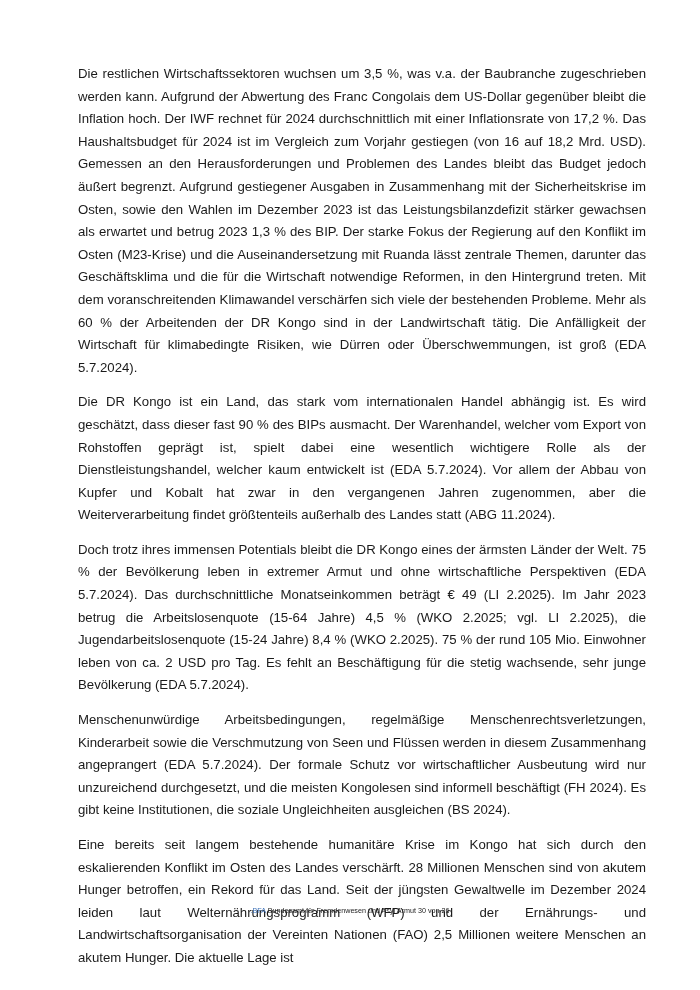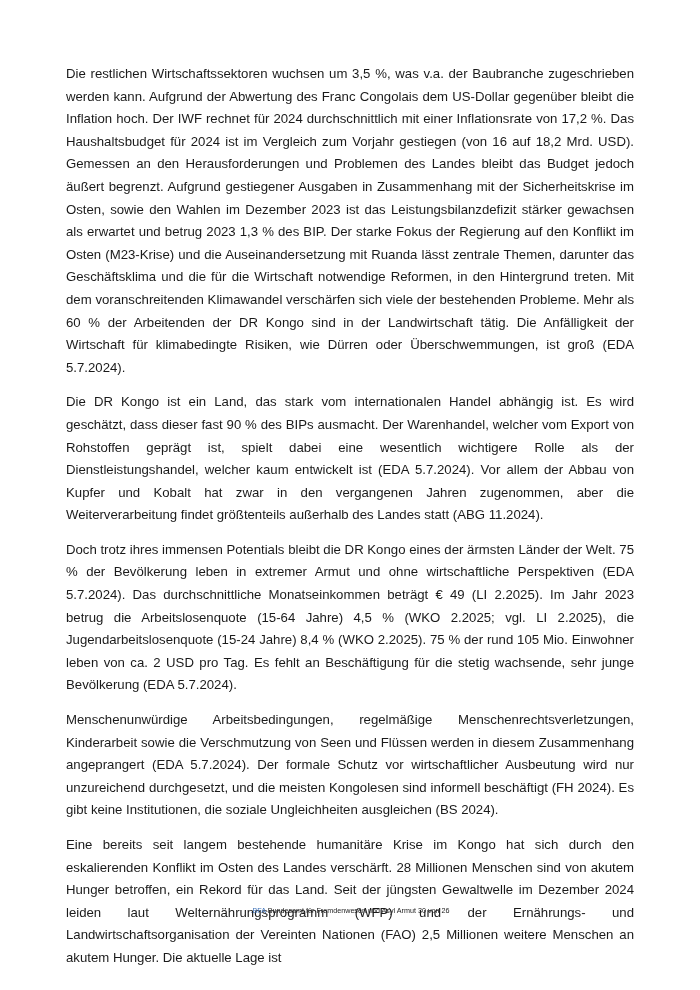--- a/index.html
+++ b/index.html
@@ -10,21 +10,21 @@
     body {
       width: 700px;
       height: 990px;
       position: relative;
       overflow: hidden;
       font-family: "Liberation Sans", sans-serif;
       color: #1a1a1a;
     }
     .page {
       position: absolute;
-      left: 66px;
+      left: 78px;
       top: 63px;
       width: 568px;
     }
     .para {
       margin: 0 0 12px 0;
       font-size: 13.2px;
       line-height: 22.6px;
       text-align: justify;
       text-align-last: left;
       hyphens: none;

